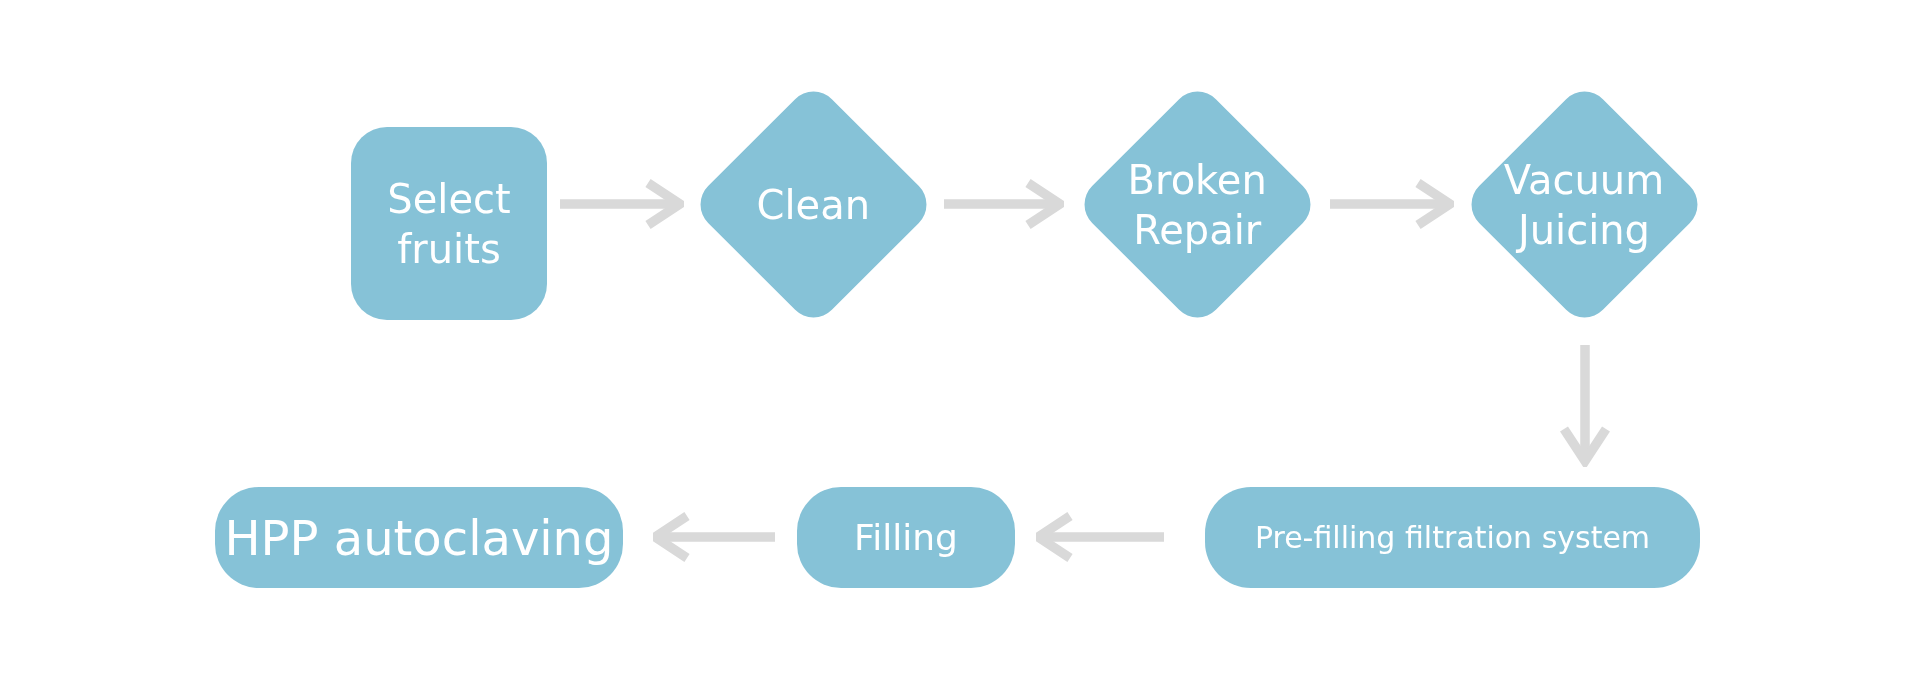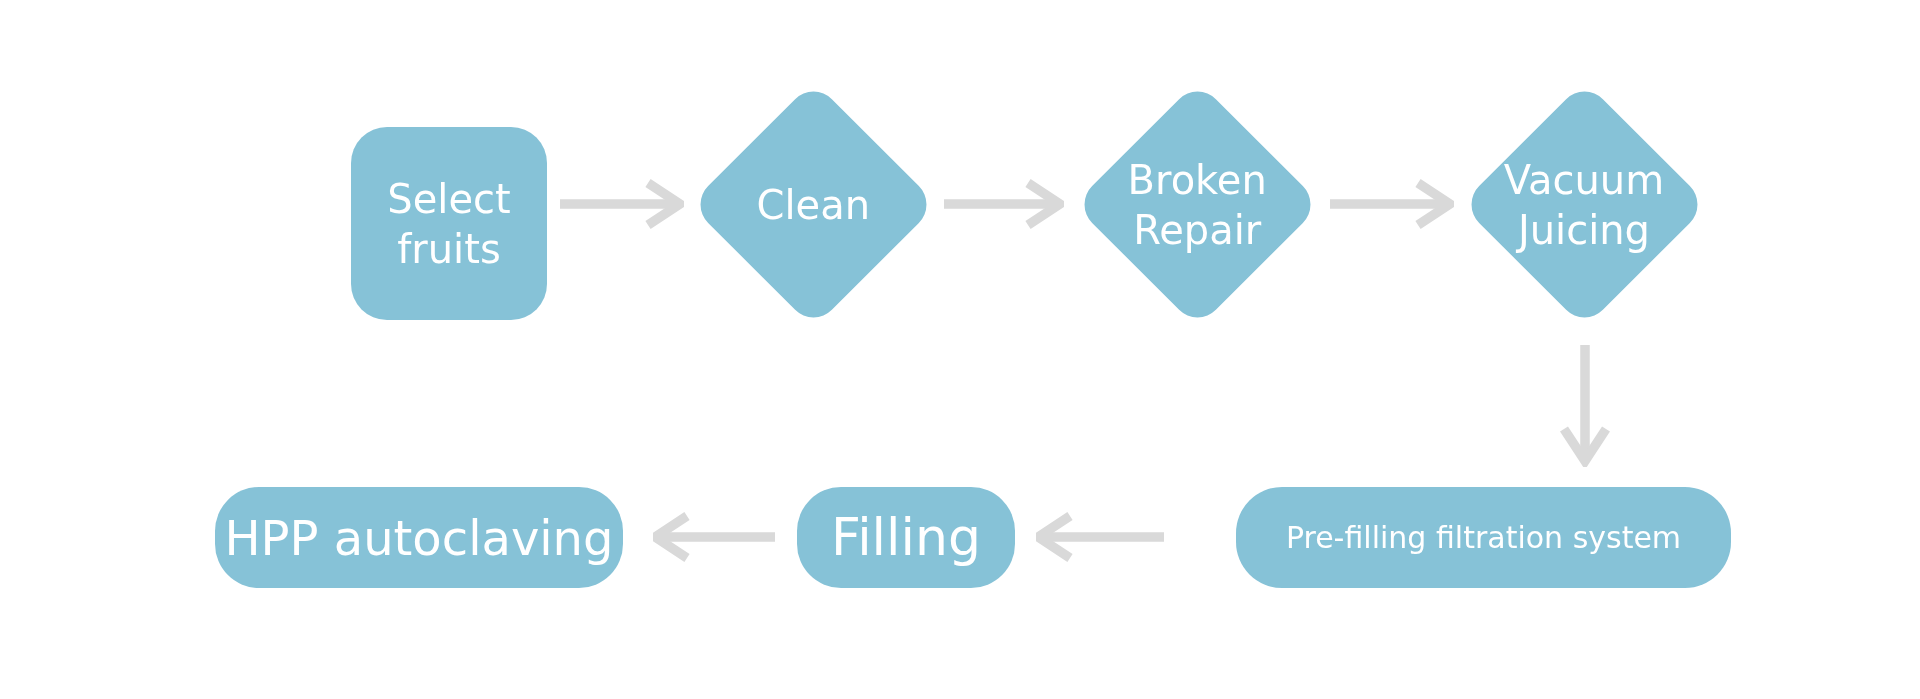--- a/index.html
+++ b/index.html
@@ -20,22 +20,22 @@
   }
   .node-label{
     white-space:pre-line;
     line-height:1.25;
     user-select:none;
   }
   
   .rect{border-radius:40px;}
   #node-select-fruits{left:351px;top:107px;width:196px;height:193px;border-radius:36px;font-size:40px;margin-top:20px;}
   #node-hpp{left:215px;top:487px;width:408px;height:101px;border-radius:44px;font-size:48px;}
-  #node-filling{left:797px;top:487px;width:218px;height:101px;border-radius:44px;font-size:52px;}
-  #node-prefilling{left:1236px;top:487px;width:495px;height:101px;border-radius:46px;font-size:30px;}
+  #node-filling{left:797px;top:487px;width:218px;height:101px;border-radius:44px;font-size:36px;}
+  #node-prefilling{left:1205px;top:487px;width:495px;height:101px;border-radius:46px;font-size:30px;}
   
   .diamond{
     width:175px;height:175px;
     border-radius:26px;
     transform:rotate(45deg);
     font-size:40px;
   }
   .diamond .node-label{transform:rotate(-45deg);}
   #node-clean{left:726px;top:117px;}
   #node-broken-repair{left:1110px;top:117px;}

